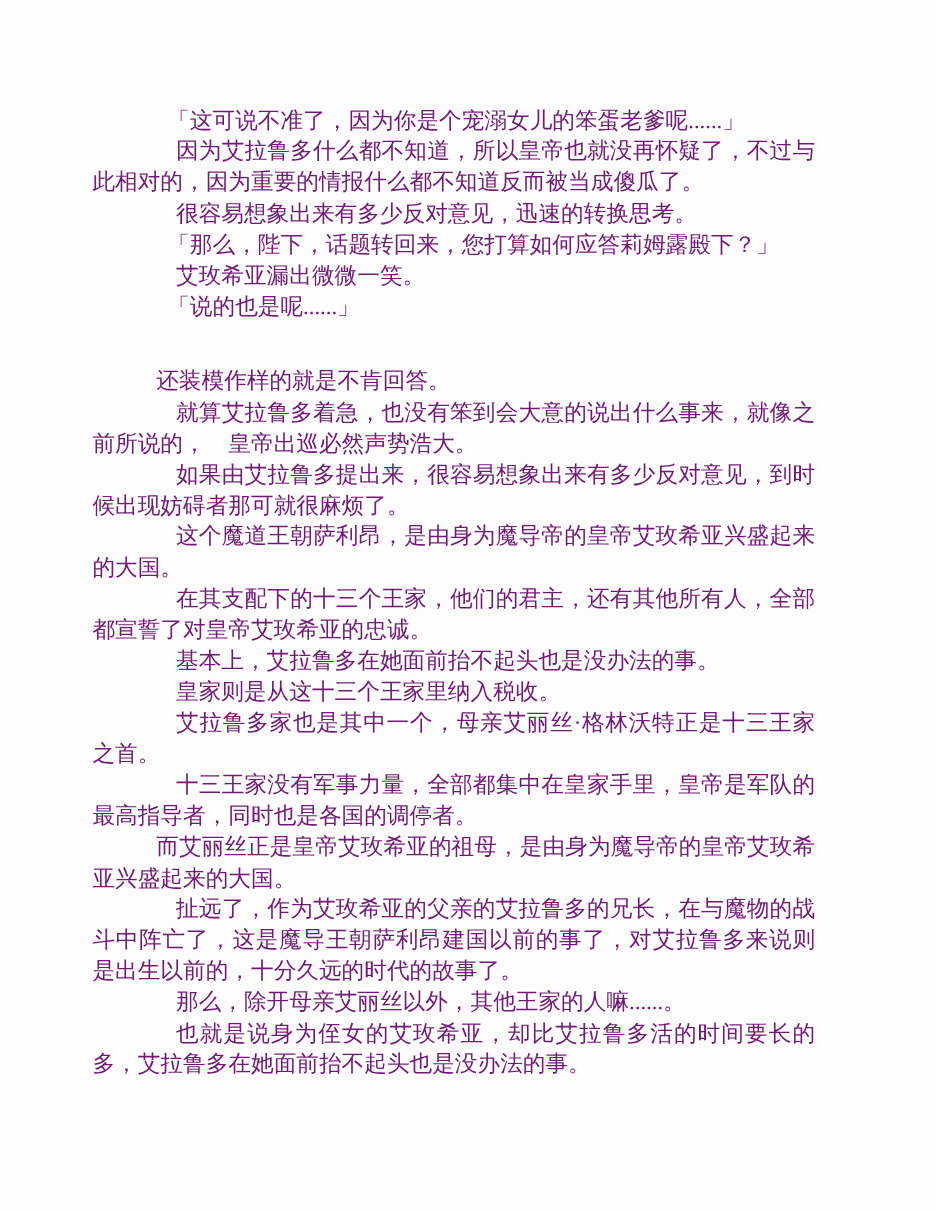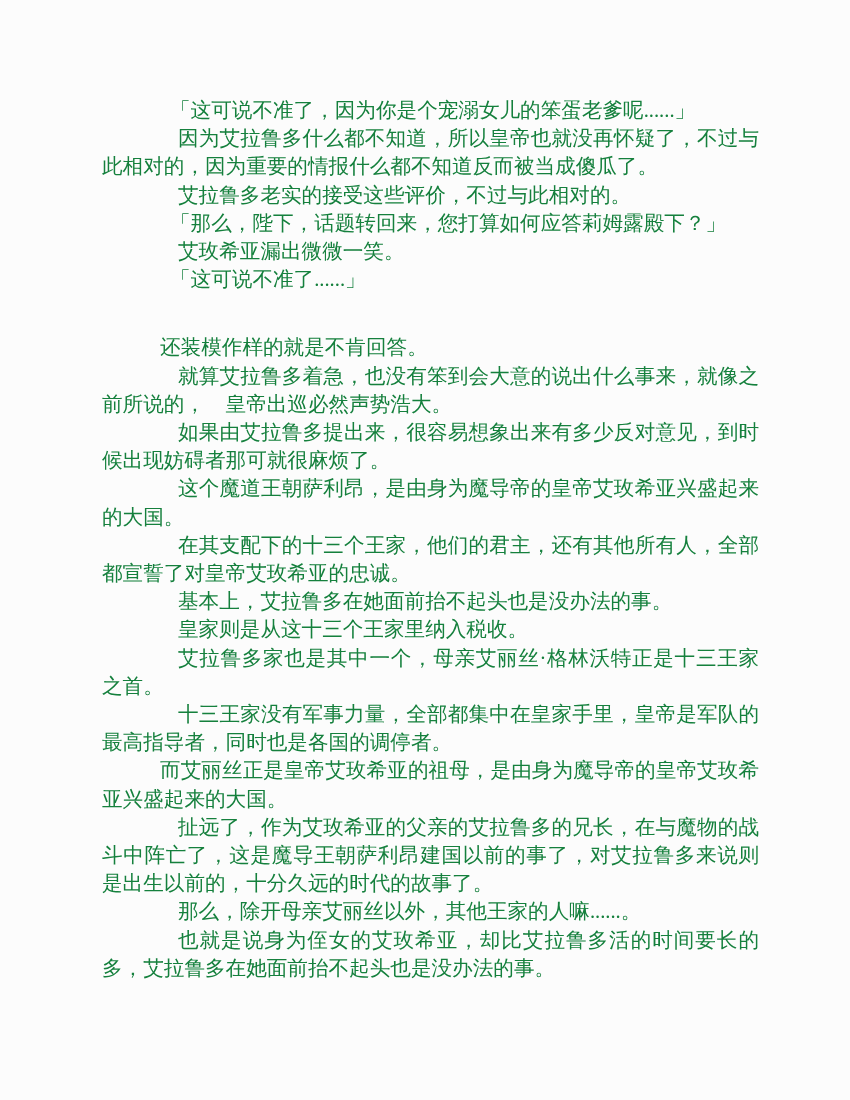--- a/index.html
+++ b/index.html
@@ -15,47 +15,46 @@
     overflow: hidden;
     font-family: "Liberation Serif", "DejaVu Serif", serif;
   }
   .text-block {
     position: absolute;
     left: 84px;
     top: 96px;
     width: 657px;
     font-size: 20.6px;
     line-height: 28.2px;
-    color: #15803d;
+    color: #701a75;
     text-align: justify;
     text-justify: inter-character;
     letter-spacing: 0;
     word-break: break-all;
-    margin-left: 18px;
   }
   .text-block p {
     margin: 0;
     padding: 0;
   }
   p.narration { text-indent: 76px; }
   p.dialogue { text-indent: 68px; }
   p.narration-tight { text-indent: 58px; }
   .spacer { height: 40px; }
 </style>
 </head>
 <body>
 
 <div class="page">
   <div class="text-block">
       <p class="dialogue">「这可说不准了，因为你是个宠溺女儿的笨蛋老爹呢......」</p>
       <p class="narration">因为艾拉鲁多什么都不知道，所以皇帝也就没再怀疑了，不过与此相对的，因为重要的情报什么都不知道反而被当成傻瓜了。</p>
-      <p class="narration">艾拉鲁多老实的接受这些评价，不过与此相对的。</p>
+      <p class="narration">很容易想象出来有多少反对意见，迅速的转换思考。</p>
       <p class="dialogue">「那么，陛下，话题转回来，您打算如何应答莉姆露殿下？」</p>
       <p class="narration">艾玫希亚漏出微微一笑。</p>
-      <p class="dialogue">「这可说不准了......」</p>
+      <p class="dialogue">「说的也是呢......」</p>
       <div class="spacer"></div>
       <p class="narration-tight">还装模作样的就是不肯回答。</p>
       <p class="narration">就算艾拉鲁多着急，也没有笨到会大意的说出什么事来，就像之前所说的，　皇帝出巡必然声势浩大。</p>
       <p class="narration">如果由艾拉鲁多提出来，很容易想象出来有多少反对意见，到时候出现妨碍者那可就很麻烦了。</p>
       <p class="narration">这个魔道王朝萨利昂，是由身为魔导帝的皇帝艾玫希亚兴盛起来的大国。</p>
       <p class="narration">在其支配下的十三个王家，他们的君主，还有其他所有人，全部都宣誓了对皇帝艾玫希亚的忠诚。</p>
       <p class="narration">基本上，艾拉鲁多在她面前抬不起头也是没办法的事。</p>
       <p class="narration">皇家则是从这十三个王家里纳入税收。</p>
       <p class="narration">艾拉鲁多家也是其中一个，母亲艾丽丝·格林沃特正是十三王家之首。</p>
       <p class="narration">十三王家没有军事力量，全部都集中在皇家手里，皇帝是军队的最高指导者，同时也是各国的调停者。</p>

